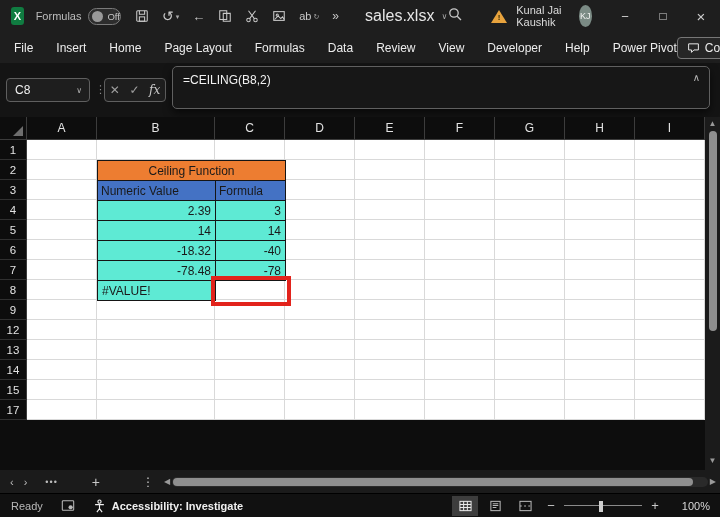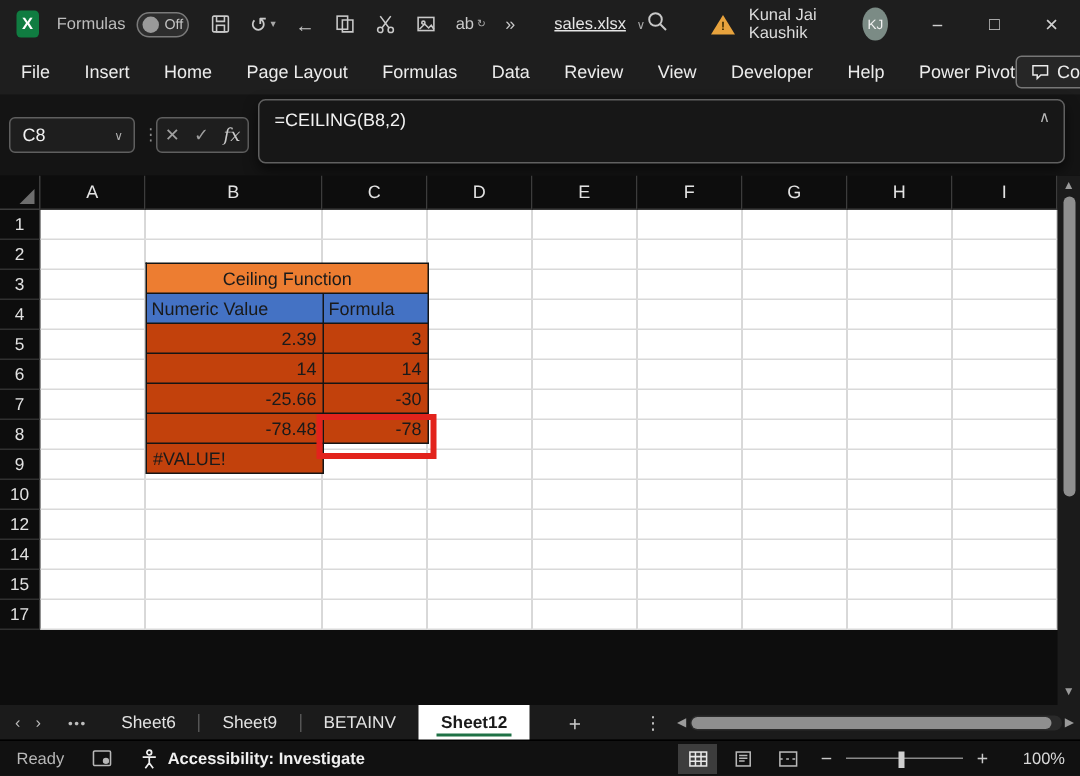--- a/index.html
+++ b/index.html
@@ -15,21 +15,21 @@
   .toggle { width:42px; height:17px; border:1px solid #7a7a7a; border-radius:9px; background:#2d2d2d;
     margin-left:7px; display:flex; align-items:center; cursor:default; }
   .toggle .knob { width:11px; height:11px; border-radius:50%; background:#9a9a9a; margin-left:3px; }
   .toggle .state { font-size:9.5px; color:#c4c4c4; margin-left:4px; }
   .qat { display:flex; align-items:center; gap:13px; margin-left:14px; color:#c9c9c9; }
   .qat .qbtn { display:flex; align-items:center; font-size:13px; line-height:1; }
   .qat svg { display:block; }
   .uglyph { font-size:14px; color:#c9c9c9; }
   .tiny-chev { font-size:7px; color:#a8a8a8; margin-left:2px; }
   .file-group { display:flex; align-items:center; margin-left:26px; gap:5px; }
-  .file-name { font-size:11px; color:#e6e6e6;text-decoration:underline; }
+  .file-name { font-size:16px; color:#e6e6e6; }
   .search-btn { margin-left:auto; margin-right:0; }
   .right-cluster { display:flex; align-items:center; margin-left:auto; }
   .warn-tri { position:relative; width:16px; height:13px; margin-right:9px; }
   .warn-tri .tri { width:0; height:0; border-left:8px solid transparent; border-right:8px solid transparent;
     border-bottom:13px solid #e8a33d; }
   .warn-tri .bang { position:absolute; left:6.5px; top:3px; font-size:8px; font-weight:bold; color:#3a2a00; }
   .user-name { font-size:11px; color:#dcdcdc; margin-right:9px; }
   .avatar { width:22px; height:22px; border-radius:50%; background:#7b8b85; color:#f2f2f2; font-size:9px;
     display:flex; align-items:center; justify-content:center; }
   .win-controls { display:flex; align-items:center; margin-left:14px; }
@@ -69,27 +69,27 @@
   .corner-cell .tri { position:absolute; right:3px; bottom:3px; width:0; height:0;
     border-left:10px solid transparent; border-bottom:10px solid #6e6e6e; }
   .col-h { height:23px; background:#0d0d0d; border-right:1px solid #3c3c3c; border-bottom:1px solid #3c3c3c;
     color:#e3e3e3; font-size:12px; display:flex; align-items:center; justify-content:center; }
   .grid-row { display:flex; height:20px; }
   .row-h { width:27px; background:#0d0d0d; border-right:1px solid #3c3c3c; border-bottom:1px solid #303030;
     color:#e3e3e3; font-size:11.5px; display:flex; align-items:center; justify-content:center; }
   .gcell { background:#ffffff; border-right:1px solid #d9d9d9; border-bottom:1px solid #d9d9d9; }
 
   
-  .table-overlay { position:absolute; left:97px; top:58px; display:grid; grid-template-columns:118px 70px;
+  .table-overlay { position:absolute; left:97px; top:43px; display:grid; grid-template-columns:118px 70px;
     grid-auto-rows:20px; border-top:1px solid #151515; border-left:1px solid #151515; }
   .table-overlay > div { border-right:1px solid #151515; border-bottom:1px solid #151515;
     font-size:12px; color:#1a1a1a; display:flex; align-items:center; overflow:hidden; }
   .t-title { grid-column:1 / span 2; background:#ED7D31; justify-content:center; font-size:12.5px; color:#222; }
   .t-head { background:#4472C4; color:#10141f; padding-left:3px; }
-  .t-cell { background:#c2410c; }
+  .t-cell { background:#5eead4; }
   .t-cell.num { justify-content:flex-end; padding-right:4px; }
   .t-cell.txt { justify-content:flex-start; padding-left:4px; }
 
   .error-box { position:absolute; left:211px; top:159px; width:80px; height:30px;
     border:4px solid #e2231c; pointer-events:none; }
 
   
   .v-scroll { position:absolute; right:0; top:0; width:15px; height:353px; background:#1b1b1b;
     display:flex; flex-direction:column; align-items:center; }
   .v-scroll .arr { color:#9a9a9a; font-size:8px; height:13px; display:flex; align-items:center; }
@@ -363,33 +363,33 @@
           <div class="gcell" style="width: 118px;"></div>
           <div class="gcell" style="width: 70px;"></div>
           <div class="gcell" style="width: 70px;"></div>
           <div class="gcell" style="width: 70px;"></div>
           <div class="gcell" style="width: 70px;"></div>
           <div class="gcell" style="width: 70px;"></div>
           <div class="gcell" style="width: 70px;"></div>
           <div class="gcell" style="width: 70px;"></div>
         </div>
         <div class="grid-row">
-          <div class="row-h">10</div>
-          <div class="gcell" style="width: 70px;"></div>
-          <div class="gcell" style="width: 118px;"></div>
-          <div class="gcell" style="width: 70px;"></div>
-          <div class="gcell" style="width: 70px;"></div>
-          <div class="gcell" style="width: 70px;"></div>
-          <div class="gcell" style="width: 70px;"></div>
-          <div class="gcell" style="width: 70px;"></div>
-          <div class="gcell" style="width: 70px;"></div>
-          <div class="gcell" style="width: 70px;"></div>
-        </div>
-        <div class="grid-row">
           <div class="row-h">12</div>
+          <div class="gcell" style="width: 70px;"></div>
+          <div class="gcell" style="width: 118px;"></div>
+          <div class="gcell" style="width: 70px;"></div>
+          <div class="gcell" style="width: 70px;"></div>
+          <div class="gcell" style="width: 70px;"></div>
+          <div class="gcell" style="width: 70px;"></div>
+          <div class="gcell" style="width: 70px;"></div>
+          <div class="gcell" style="width: 70px;"></div>
+          <div class="gcell" style="width: 70px;"></div>
+        </div>
+        <div class="grid-row">
+          <div class="row-h">13</div>
           <div class="gcell" style="width: 70px;"></div>
           <div class="gcell" style="width: 118px;"></div>
           <div class="gcell" style="width: 70px;"></div>
           <div class="gcell" style="width: 70px;"></div>
           <div class="gcell" style="width: 70px;"></div>
           <div class="gcell" style="width: 70px;"></div>
           <div class="gcell" style="width: 70px;"></div>
           <div class="gcell" style="width: 70px;"></div>
           <div class="gcell" style="width: 70px;"></div>
         </div>
@@ -432,48 +432,40 @@
       </div>
 
     <div class="table-overlay">
       <div class="t-title">Ceiling Function</div>
       <div class="t-head">Numeric Value</div>
       <div class="t-head">Formula</div>
       <div class="t-cell num">2.39</div>
       <div class="t-cell num">3</div>
       <div class="t-cell num">14</div>
       <div class="t-cell num">14</div>
-      <div class="t-cell num">-25.66</div>
-      <div class="t-cell num">-30</div>
+      <div class="t-cell num">-18.32</div>
+      <div class="t-cell num">-40</div>
       <div class="t-cell num">-78.48</div>
       <div class="t-cell num">-78</div>
       <div class="t-cell txt">#VALUE!</div>
     </div>
 
     <div class="error-box"></div>
 
     <div class="v-scroll">
       <span class="arr">▲</span>
       <div class="v-thumb"></div>
       <span class="arr down">▼</span>
     </div>
   </div>
 
   <div class="tabbar">
     <span class="tab-nav">‹</span>
     <span class="tab-nav" style="padding-left:0;">›</span>
     <span class="tab-dots">•••</span>
-    <div class="sheet-tabs" id="sheet-tabs-list">
-        <div class="sheet-tab">Sheet6</div>
-        <div class="tab-sep"></div>
-        <div class="sheet-tab">Sheet9</div>
-        <div class="tab-sep"></div>
-        <div class="sheet-tab">BETAINV</div>
-        <div class="sheet-tab active">Sheet12</div>
-      </div>
     <span class="add-sheet">+</span>
     <span class="tab-menu-dots">⋮</span>
     <div class="h-scroll">
       <span class="arr">◀</span>
       <div class="h-track">
         <div class="h-thumb"></div>
       </div>
       <span class="arr">▶</span>
     </div>
   </div>

